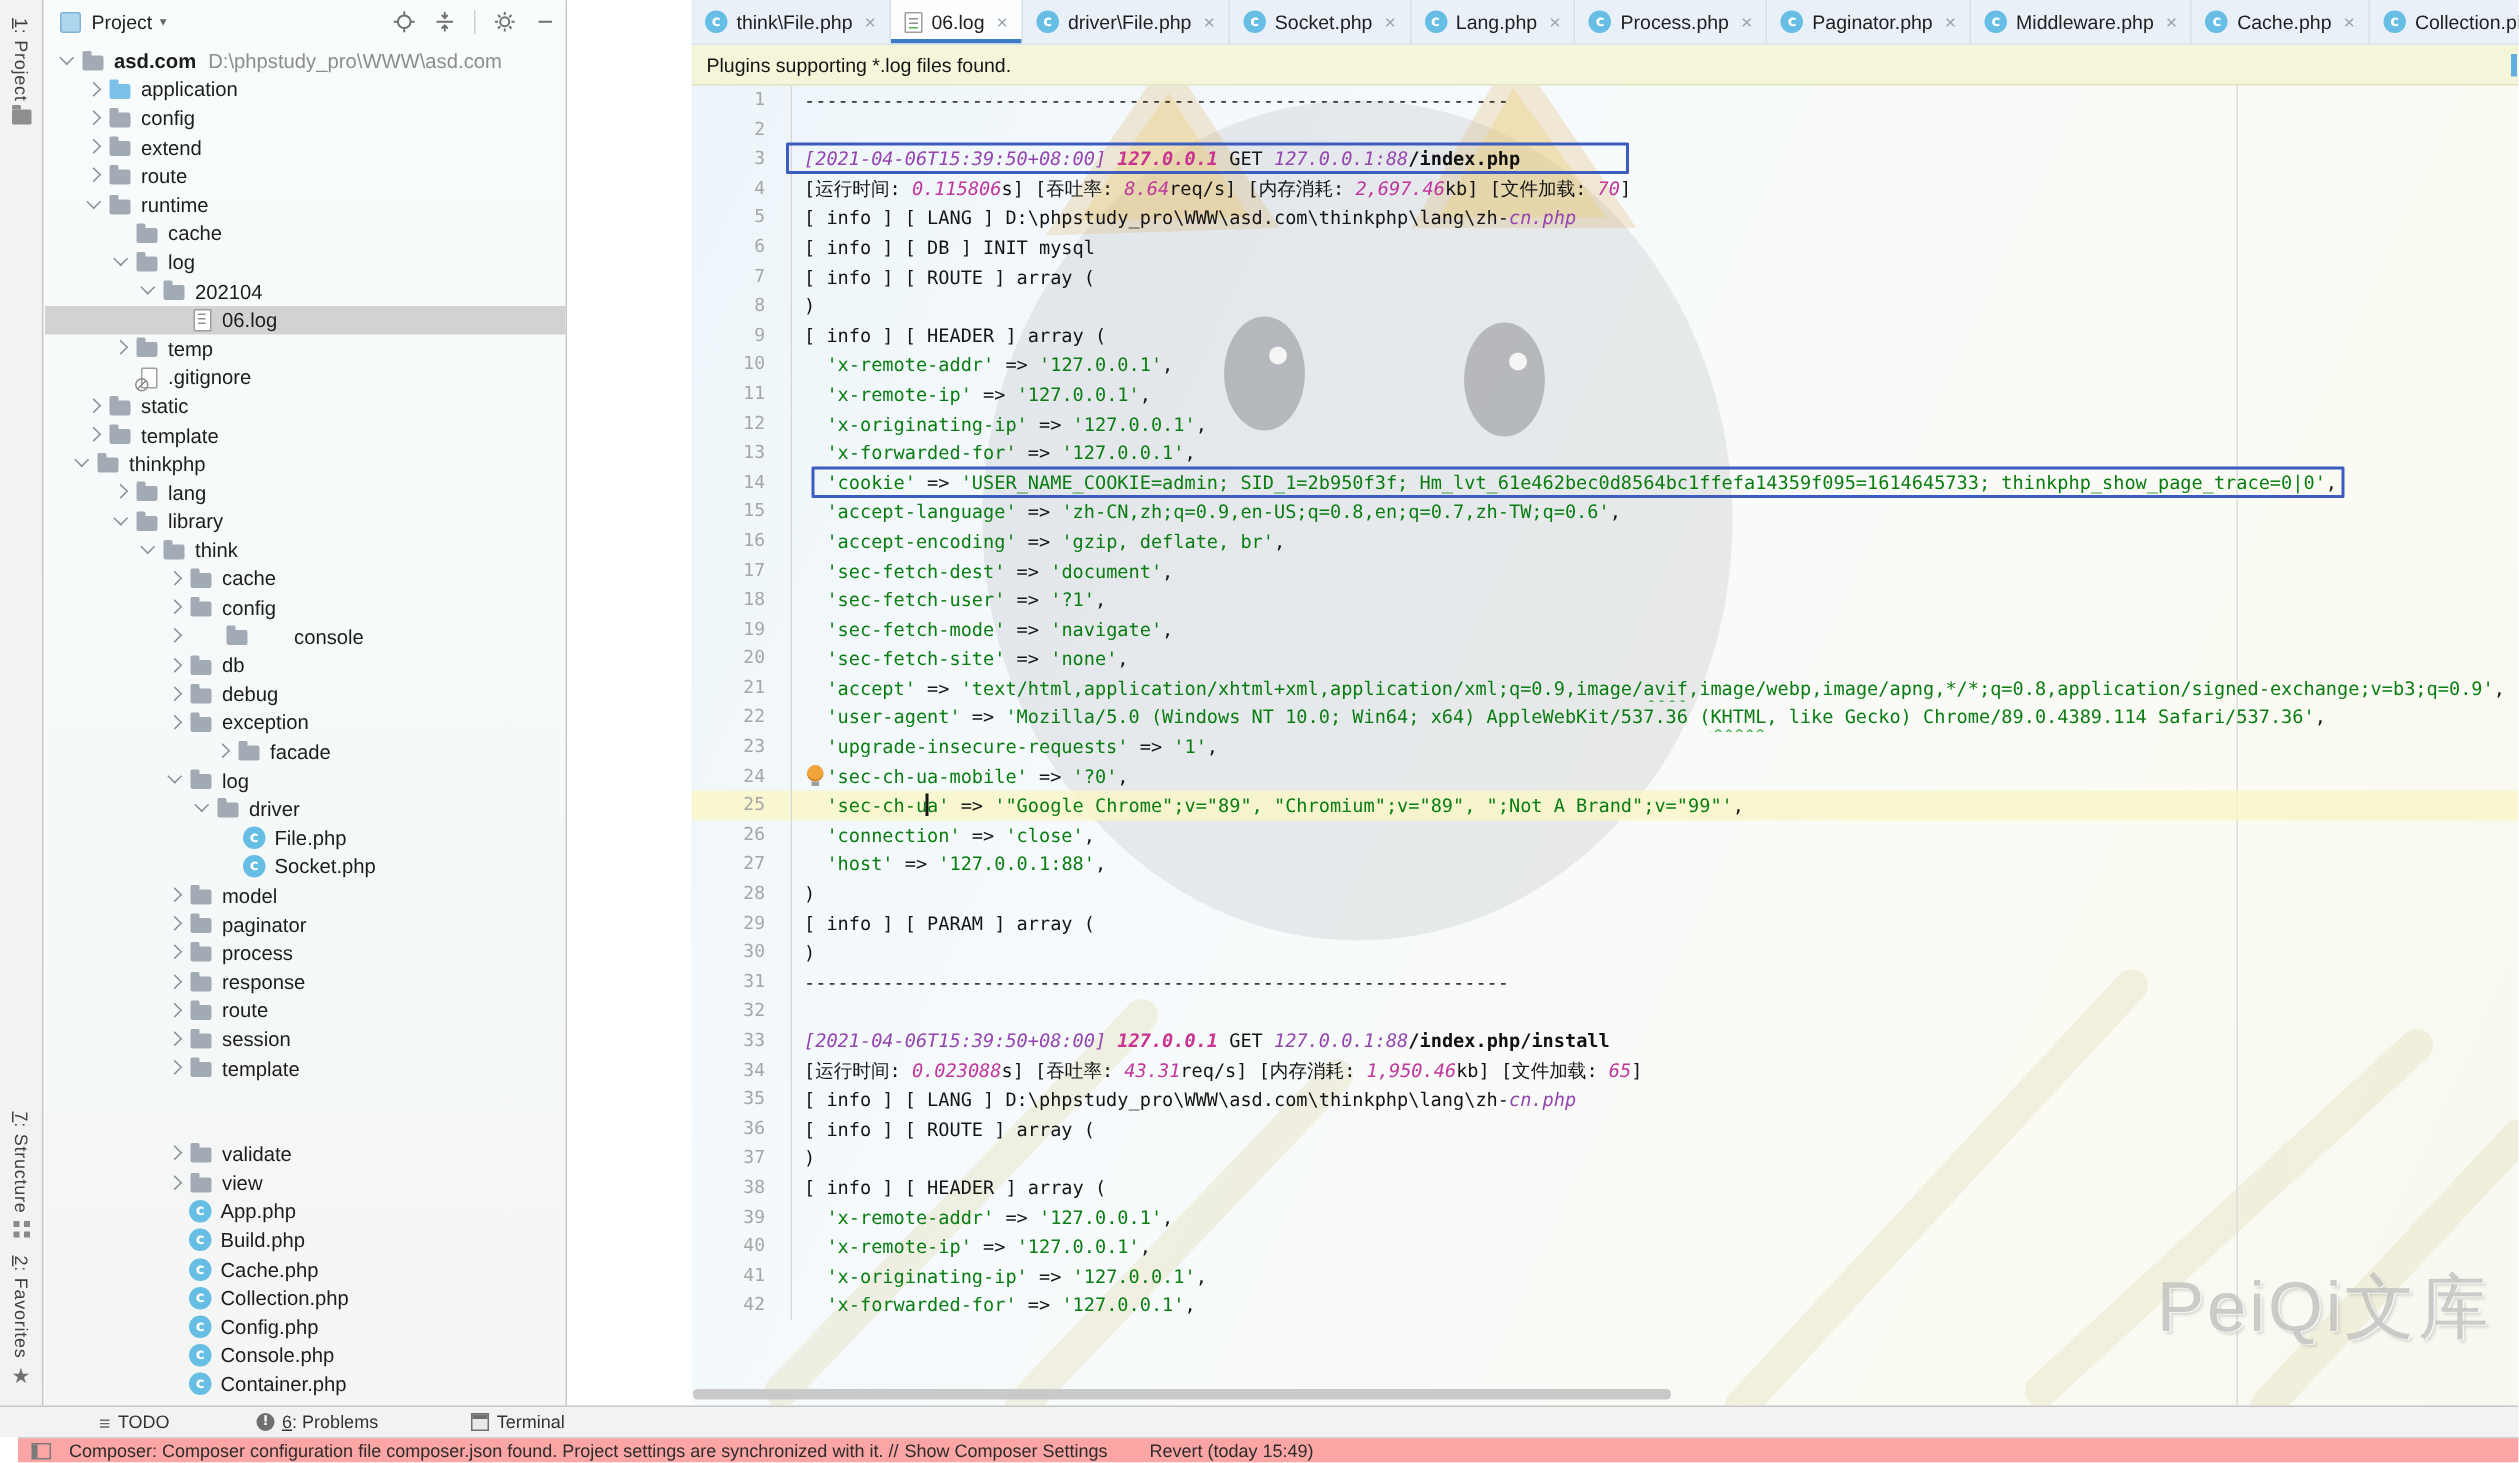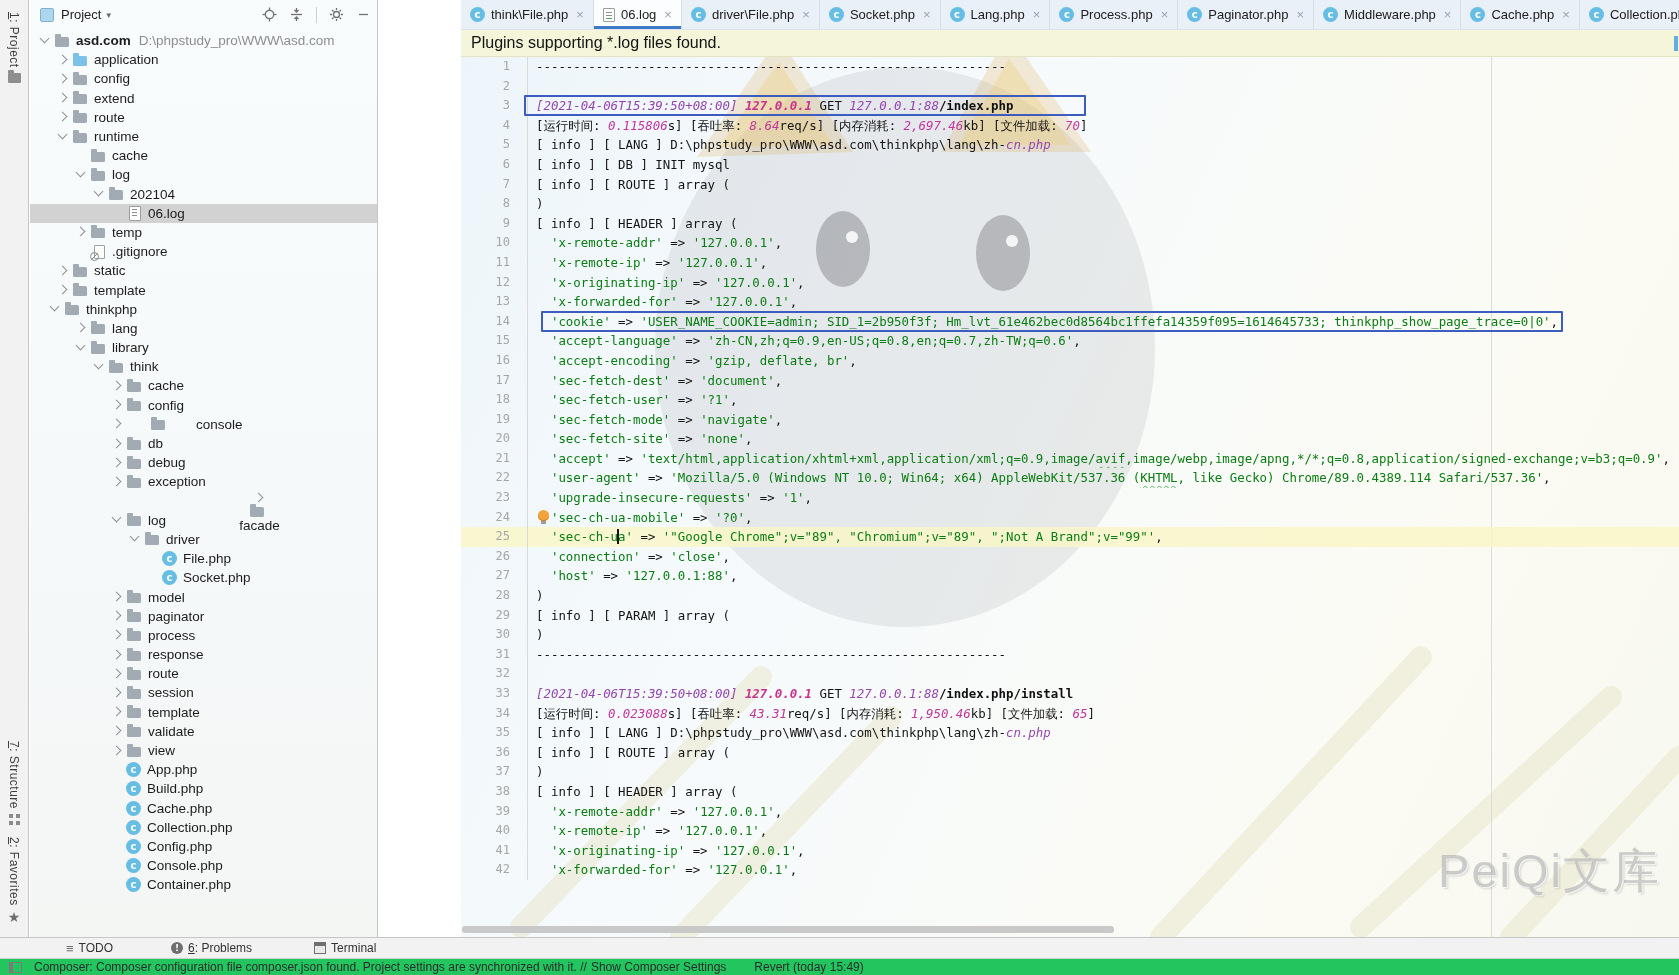--- a/index.html
+++ b/index.html
@@ -60,21 +60,21 @@
   
   .tab-bar { position:absolute; left:0; top:0; right:0; height:30px; background:#e9f0f7; display:flex; align-items:stretch; overflow:hidden; border-bottom:1px solid #dce4ec; }
   .tab { display:flex; align-items:center; gap:6px; padding:0 9px; font-size:13px; color:#202020; border-right:1px solid #d6dfe8; cursor:pointer; white-space:nowrap; }
   .tab.active { background:#fbfdfe; box-shadow:inset 0 -3px 0 #3d79c4; }
   .tab-close { color:#98a4ae; font-size:13px; margin-left:2px; }
   .tab-ico-php { width:15px; height:15px; border-radius:50%; background:#67bee4; color:#fff; font:bold 10px/15px "DejaVu Sans",sans-serif; text-align:center; flex:none; }
   .tab-ico-log { width:12px; height:14px; background:#fff; border:1px solid #9d9d9d; border-radius:1px; position:relative; flex:none; }
   .tab-ico-log::after { content:""; position:absolute; left:2px; top:3px; width:6px; height:1px; background:#8f8f8f; box-shadow:0 3px 0 #8f8f8f, 0 6px 0 #4caf50; }
 
   
-  .banner { position:absolute; left:0; top:30px; right:0; height:27px; background:#f4f5d9; border-bottom:1px solid #e3e4c4; display:flex; align-items:center; padding-left:10px; font-size:16px; color:#141414; }
+  .banner { position:absolute; left:0; top:30px; right:0; height:27px; background:#f4f5d9; border-bottom:1px solid #e3e4c4; display:flex; align-items:center; padding-left:10px; font-size:13px; color:#141414; }
   .banner-side { position:absolute; right:1px; top:6px; width:4px; height:15px; background:#62aee0; }
 
   
   .editor-body { position:absolute; left:0; top:57px; right:0; bottom:0; overflow:hidden; }
   .bg-art { position:absolute; inset:0; z-index:0; pointer-events:none; }
   .margin-guide { position:absolute; left:1030px; top:0; bottom:0; width:1px; background:#dcdcdc; z-index:1; }
   .lines { position:absolute; inset:0; z-index:2; }
   .ed-row { position:relative; display:flex; align-items:center; height:19.6px; font:12.4px/19.6px "DejaVu Sans Mono",monospace; }
   .ed-row.cur { background:rgba(250,246,198,0.8); }
   .gut { width:49px; text-align:right; color:#a6a6a6; flex:none; font-size:12px; }
@@ -101,21 +101,21 @@
   
   .bottom-bar { position:absolute; left:0; right:0; top:937px; height:21px; background:#f2f2f2; border-top:1px solid #c6c6c6; display:flex; align-items:center; font-size:12px; color:#333; z-index:40; }
   .bb-item { display:flex; align-items:center; gap:5px; cursor:pointer; }
   .bb-item u { text-decoration:underline; }
   #bb-todo { margin-left:66px; } #bb-problems { margin-left:58px; } #bb-terminal { margin-left:62px; }
   .bico-todo { color:#6e6e6e; font-size:13px; }
   .bico-problem { width:12px; height:12px; border-radius:50%; background:#6f6f6f; color:#fff; font:bold 9px/12px "DejaVu Sans",sans-serif; text-align:center; }
   .bico-term { width:12px; height:12px; background:#e9e9e9; border:1px solid #6f6f6f; position:relative; }
   .bico-term::before { content:""; position:absolute; left:0; top:0; right:0; height:3px; background:#6f6f6f; }
 
-  .status-bar { position:absolute; left:0; right:0; top:958px; height:17px; background:#22c55e; border-top:1px solid #cfcfcf; display:flex; align-items:center; font-size:12px; color:#2c2c2c; z-index:40; }
+  .status-bar { position:absolute; left:12px; right:0; top:958px; height:17px; background:#fca5a5; border-top:1px solid #cfcfcf; display:flex; align-items:center; font-size:12px; color:#2c2c2c; z-index:40; }
   .sb-toggle { width:13px; height:11px; border:1px solid #7a7a7a; margin:0 12px 0 9px; position:relative; cursor:pointer; }
   .sb-toggle::before { content:""; position:absolute; left:0; top:0; bottom:0; width:3px; background:#7a7a7a; }
   .sb-msg { white-space:nowrap; }
   .sb-link { margin-left:4px; white-space:nowrap; cursor:pointer; }
   .sb-revert { margin-left:28px; white-space:nowrap; cursor:pointer; }
 </style>
 </head>
 <body>
 
 <div class="tool-strip">
@@ -295,21 +295,21 @@
       <div class="tree-row" style="padding-left: 80px;">
         <span class="chev col"></span>
         <span class="tico tico-folder"></span>
         <span class="tree-label">debug</span>
       </div>
       <div class="tree-row" style="padding-left: 80px;">
         <span class="chev col"></span>
         <span class="tico tico-folder"></span>
         <span class="tree-label">exception</span>
       </div>
-      <div class="tree-row" style="padding-left: 112px; flex-direction: column;">
+      <div class="tree-row" style="padding-left: 112px;">
         <span class="chev col"></span>
         <span class="tico tico-folder"></span>
         <span class="tree-label">facade</span>
       </div>
       <div class="tree-row" style="padding-left: 80px;">
         <span class="chev exp"></span>
         <span class="tico tico-folder"></span>
         <span class="tree-label">log</span>
       </div>
       <div class="tree-row" style="padding-left: 98px;">
@@ -355,21 +355,21 @@
       <div class="tree-row" style="padding-left: 80px;">
         <span class="chev col"></span>
         <span class="tico tico-folder"></span>
         <span class="tree-label">session</span>
       </div>
       <div class="tree-row" style="padding-left: 80px;">
         <span class="chev col"></span>
         <span class="tico tico-folder"></span>
         <span class="tree-label">template</span>
       </div>
-      <div class="tree-row" style="padding-left: 80px;">
+      <div class="tree-row" style="padding-left: 80px; margin-top: 38px;">
         <span class="chev col"></span>
         <span class="tico tico-folder"></span>
         <span class="tree-label">validate</span>
       </div>
       <div class="tree-row" style="padding-left: 80px;">
         <span class="chev col"></span>
         <span class="tico tico-folder"></span>
         <span class="tree-label">view</span>
       </div>
       <div class="tree-row" style="padding-left: 80px;">

